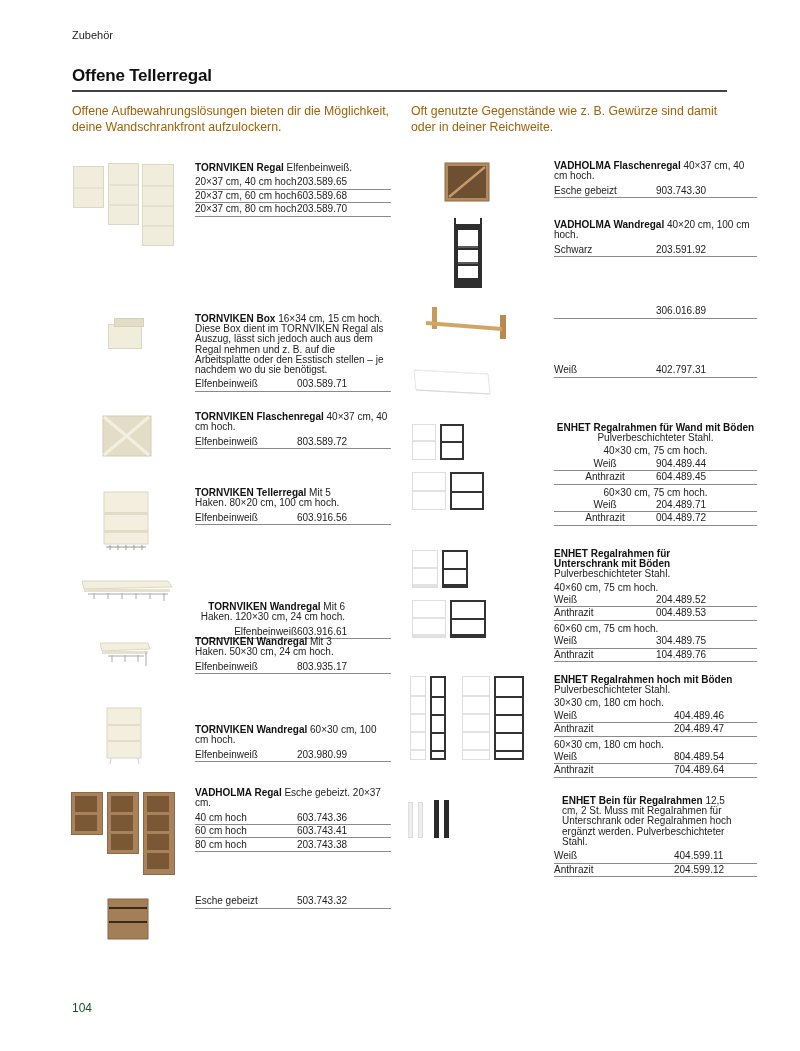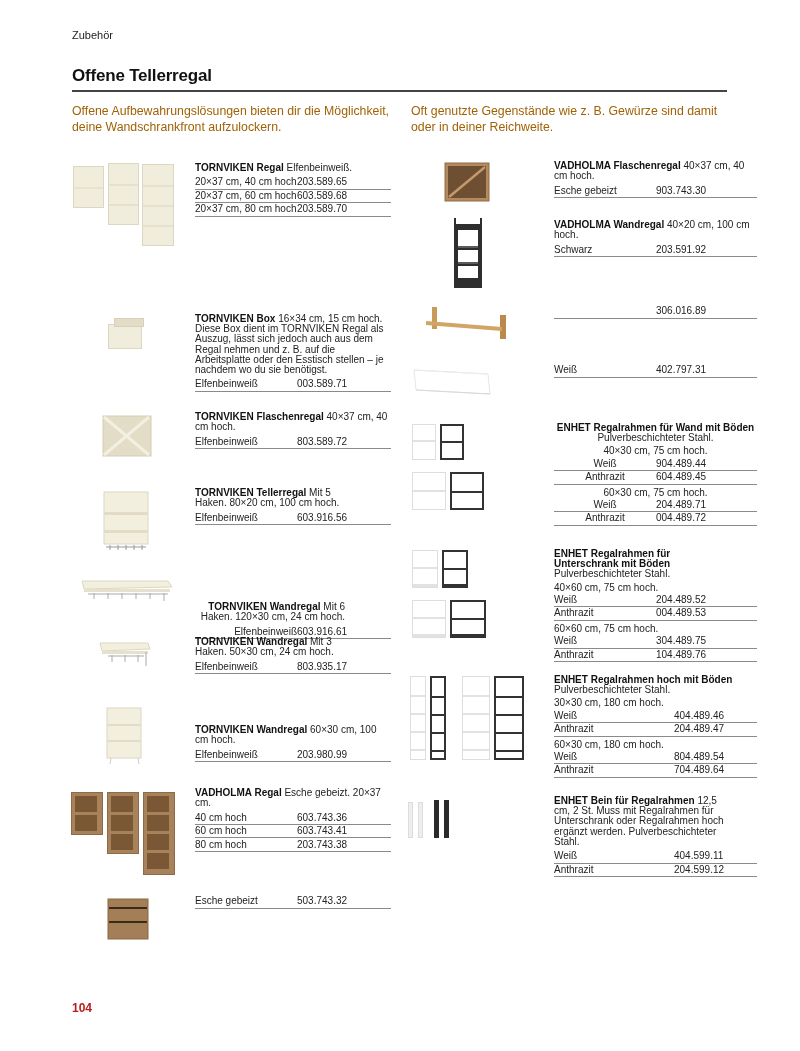--- a/index.html
+++ b/index.html
@@ -4,21 +4,21 @@
 <style>
   * { box-sizing: border-box; margin: 0; padding: 0; }
   html, body { width: 800px; height: 1051px; background: #ffffff; overflow: hidden; }
   body { position: relative; font-family: "Liberation Sans", "DejaVu Sans", sans-serif; color: #111; }
   .section-label { position: absolute; left: 72px; top: 29px; font-size: 11px; color: #222; }
   .page-title { position: absolute; left: 72px; top: 66px; font-size: 17px; font-weight: bold; color: #111; letter-spacing: -0.2px; }
   .title-rule { position: absolute; left: 72px; top: 90px; width: 655px; height: 2px; background: #444; }
   .intro { position: absolute; top: 103px; font-size: 12.3px; line-height: 16px; color: #a16207; }
   .intro.left { left: 72px; width: 320px; }
   .intro.right { left: 411px; width: 330px; }
-  .page-number { position: absolute; left: 72px; top: 1001px; font-size: 12px; color: #b91c1c; font-weight: bold; }
+  .page-number { position: absolute; left: 72px; top: 1001px; font-size: 12px; color: #14532d; }
 
   .product { position: absolute; font-size: 10px; line-height: 10.2px; color: #222; }
   .product.lcol { left: 195px; width: 196px; }
   .product.rcol { left: 554px; width: 203px; }
   .product .desc { margin-bottom: 3px; }
   .product .desc b { font-weight: bold; color: #111; }
   .product .sub { margin-top: 3px; margin-bottom: 1px; }
   .row { position: relative; height: 13.5px; border-bottom: 1.2px solid #8a8a8a; display: flex; align-items: center; }
   .row .var { width: 102px; }
   .row .num { position: absolute; left: 102px; }
@@ -436,21 +436,21 @@
       <span class="var">Weiß</span>
       <span class="num">804.489.54</span>
     </div>
   <div class="row">
       <span class="var">Anthrazit</span>
       <span class="num">704.489.64</span>
     </div>
 </div>
 
 <div class="product rcol wide" style="top:796px;">
-  <div class="desc" style="width:170px;"><b>ENHET Bein für Regalrahmen</b> <span>12,5 cm, 2 St. Muss mit Regalrahmen für Unterschrank oder Regalrahmen hoch ergänzt werden. Pulverbeschichteter Stahl.</span></div>
+  <div class="desc" style="width:170px;margin-left:8px;"><b>ENHET Bein für Regalrahmen</b> <span>12,5 cm, 2 St. Muss mit Regalrahmen für Unterschrank oder Regalrahmen hoch ergänzt werden. Pulverbeschichteter Stahl.</span></div>
   <div class="row">
       <span class="var">Weiß</span>
       <span class="num">404.599.11</span>
     </div>
   <div class="row">
       <span class="var">Anthrazit</span>
       <span class="num">204.599.12</span>
     </div>
 </div>
 

